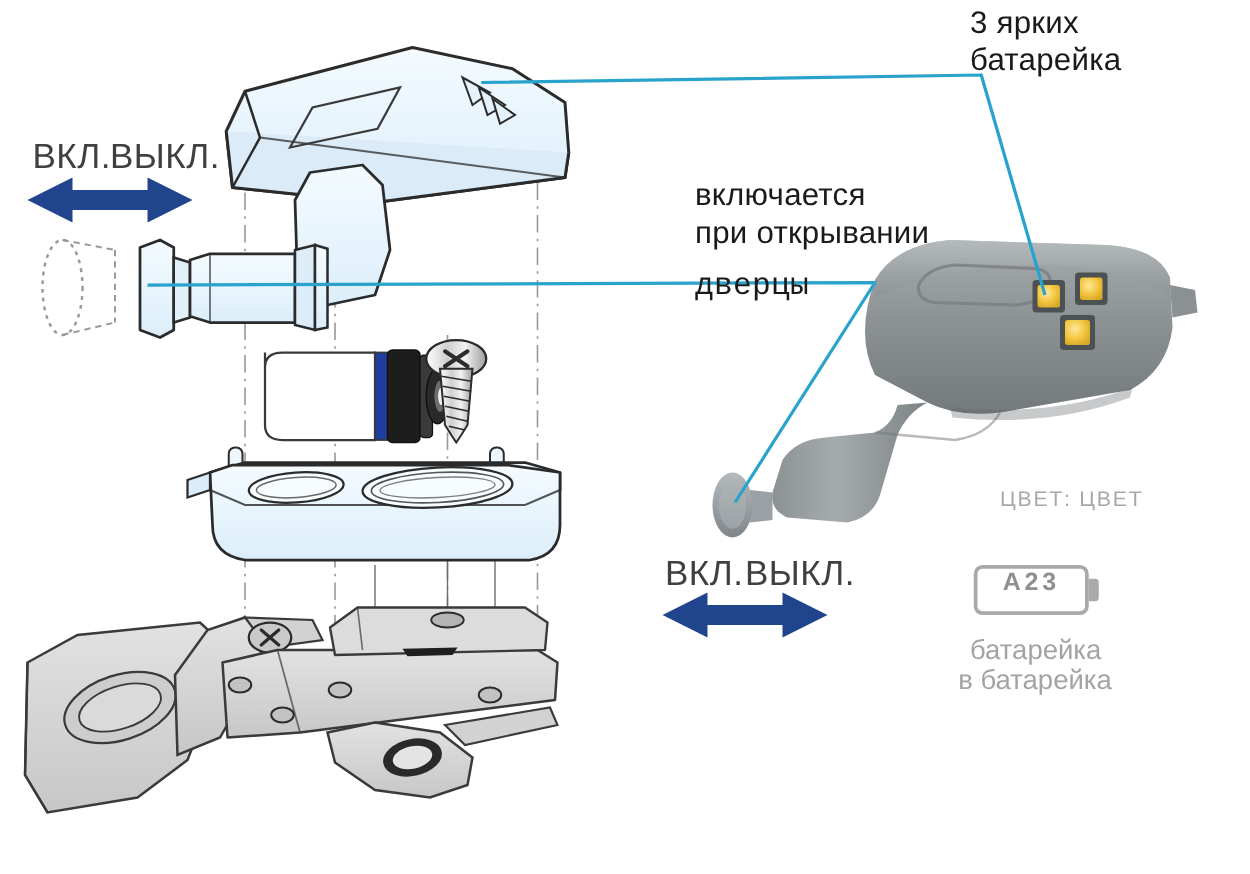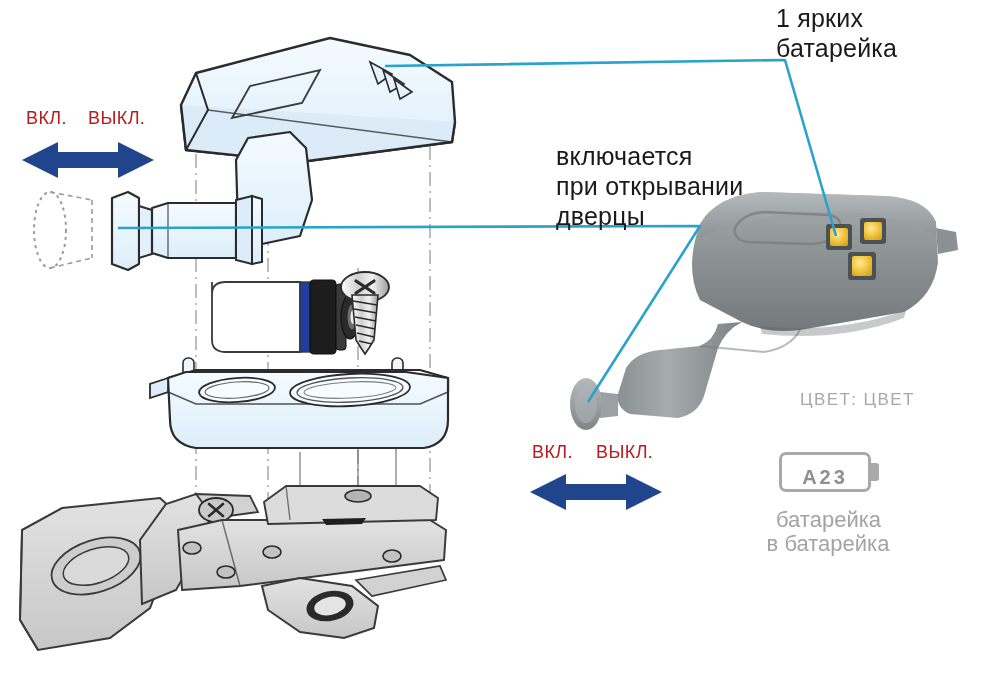--- a/index.html
+++ b/index.html
@@ -30,22 +30,22 @@
     line-height: 1.18;
   }
 
   
   .label-dark {
     color: #1a1a1a;
     font-size: 25px;
     letter-spacing: 0.2px;
   }
   .label-switch {
-    color: #b91c1c;
-    font-size: 18px;
+    color: #404040;
+    font-size: 28px;
     letter-spacing: 0.4px;
   }
   .label-color {
     color: #a8a8a8;
     font-size: 17px;
     letter-spacing: 1.4px;
   }
   .label-batt {
     color: #a3a3a3;
     font-size: 22px;
@@ -63,21 +63,21 @@
   #battery-badge {
     position: absolute;
     left: 779px;
     top: 452px;
     width: 92px;
     height: 40px;
     border: 3px solid #a9a9a9;
     border-radius: 7px;
     box-sizing: border-box;
     display: flex;
-    align-items: flex-end;
+    align-items: flex-start;
     justify-content: center;
   }
   #battery-nub {
     position: absolute;
     left: 871px;
     top: 463px;
     width: 8px;
     height: 18px;
     background: #a9a9a9;
     border-radius: 0 3px 3px 0;
@@ -294,26 +294,26 @@
       <path d="M385 66 L785 60 L836 236"></path>
       <path d="M118 228 L700 226 L588 402"></path>
     </g>
 
     <g fill="#21458c">
       <path d="M22 160 L58 142 L58 152 L118 152 L118 142 L154 160 L118 178 L118 168 L58 168 L58 178 Z"></path>
       <path d="M530 492 L566 474 L566 484 L626 484 L626 474 L662 492 L626 510 L626 500 L566 500 L566 510 Z"></path>
     </g>
   </svg>
 
-  <div class="txt label-dark" style="left:776px; top:4px;">1 ярких</div>
+  <div class="txt label-dark" style="left:776px; top:4px;">3 ярких</div>
   <div class="txt label-dark" style="left:776px; top:34px;">батарейка</div>
 
   <div class="txt label-dark" style="left:556px; top:142px;">включается</div>
   <div class="txt label-dark" style="left:556px; top:172px;">при открывании</div>
-  <div class="txt label-dark" style="left:556px; top:202px;">дверцы</div>
+  <div class="txt label-dark" style="left:556px; top:214px;font-family:Liberation Mono, monospace;">дверцы</div>
 
   <div class="txt label-switch" style="left:26px; top:108px;">ВКЛ.</div>
   <div class="txt label-switch" style="left:88px; top:108px;">ВЫКЛ.</div>
 
   <div class="txt label-switch" style="left:532px; top:442px;">ВКЛ.</div>
   <div class="txt label-switch" style="left:596px; top:442px;">ВЫКЛ.</div>
 
   <div class="txt label-color" style="left:800px; top:390px;">ЦВЕТ: ЦВЕТ</div>
 
   <div id="battery-badge">

